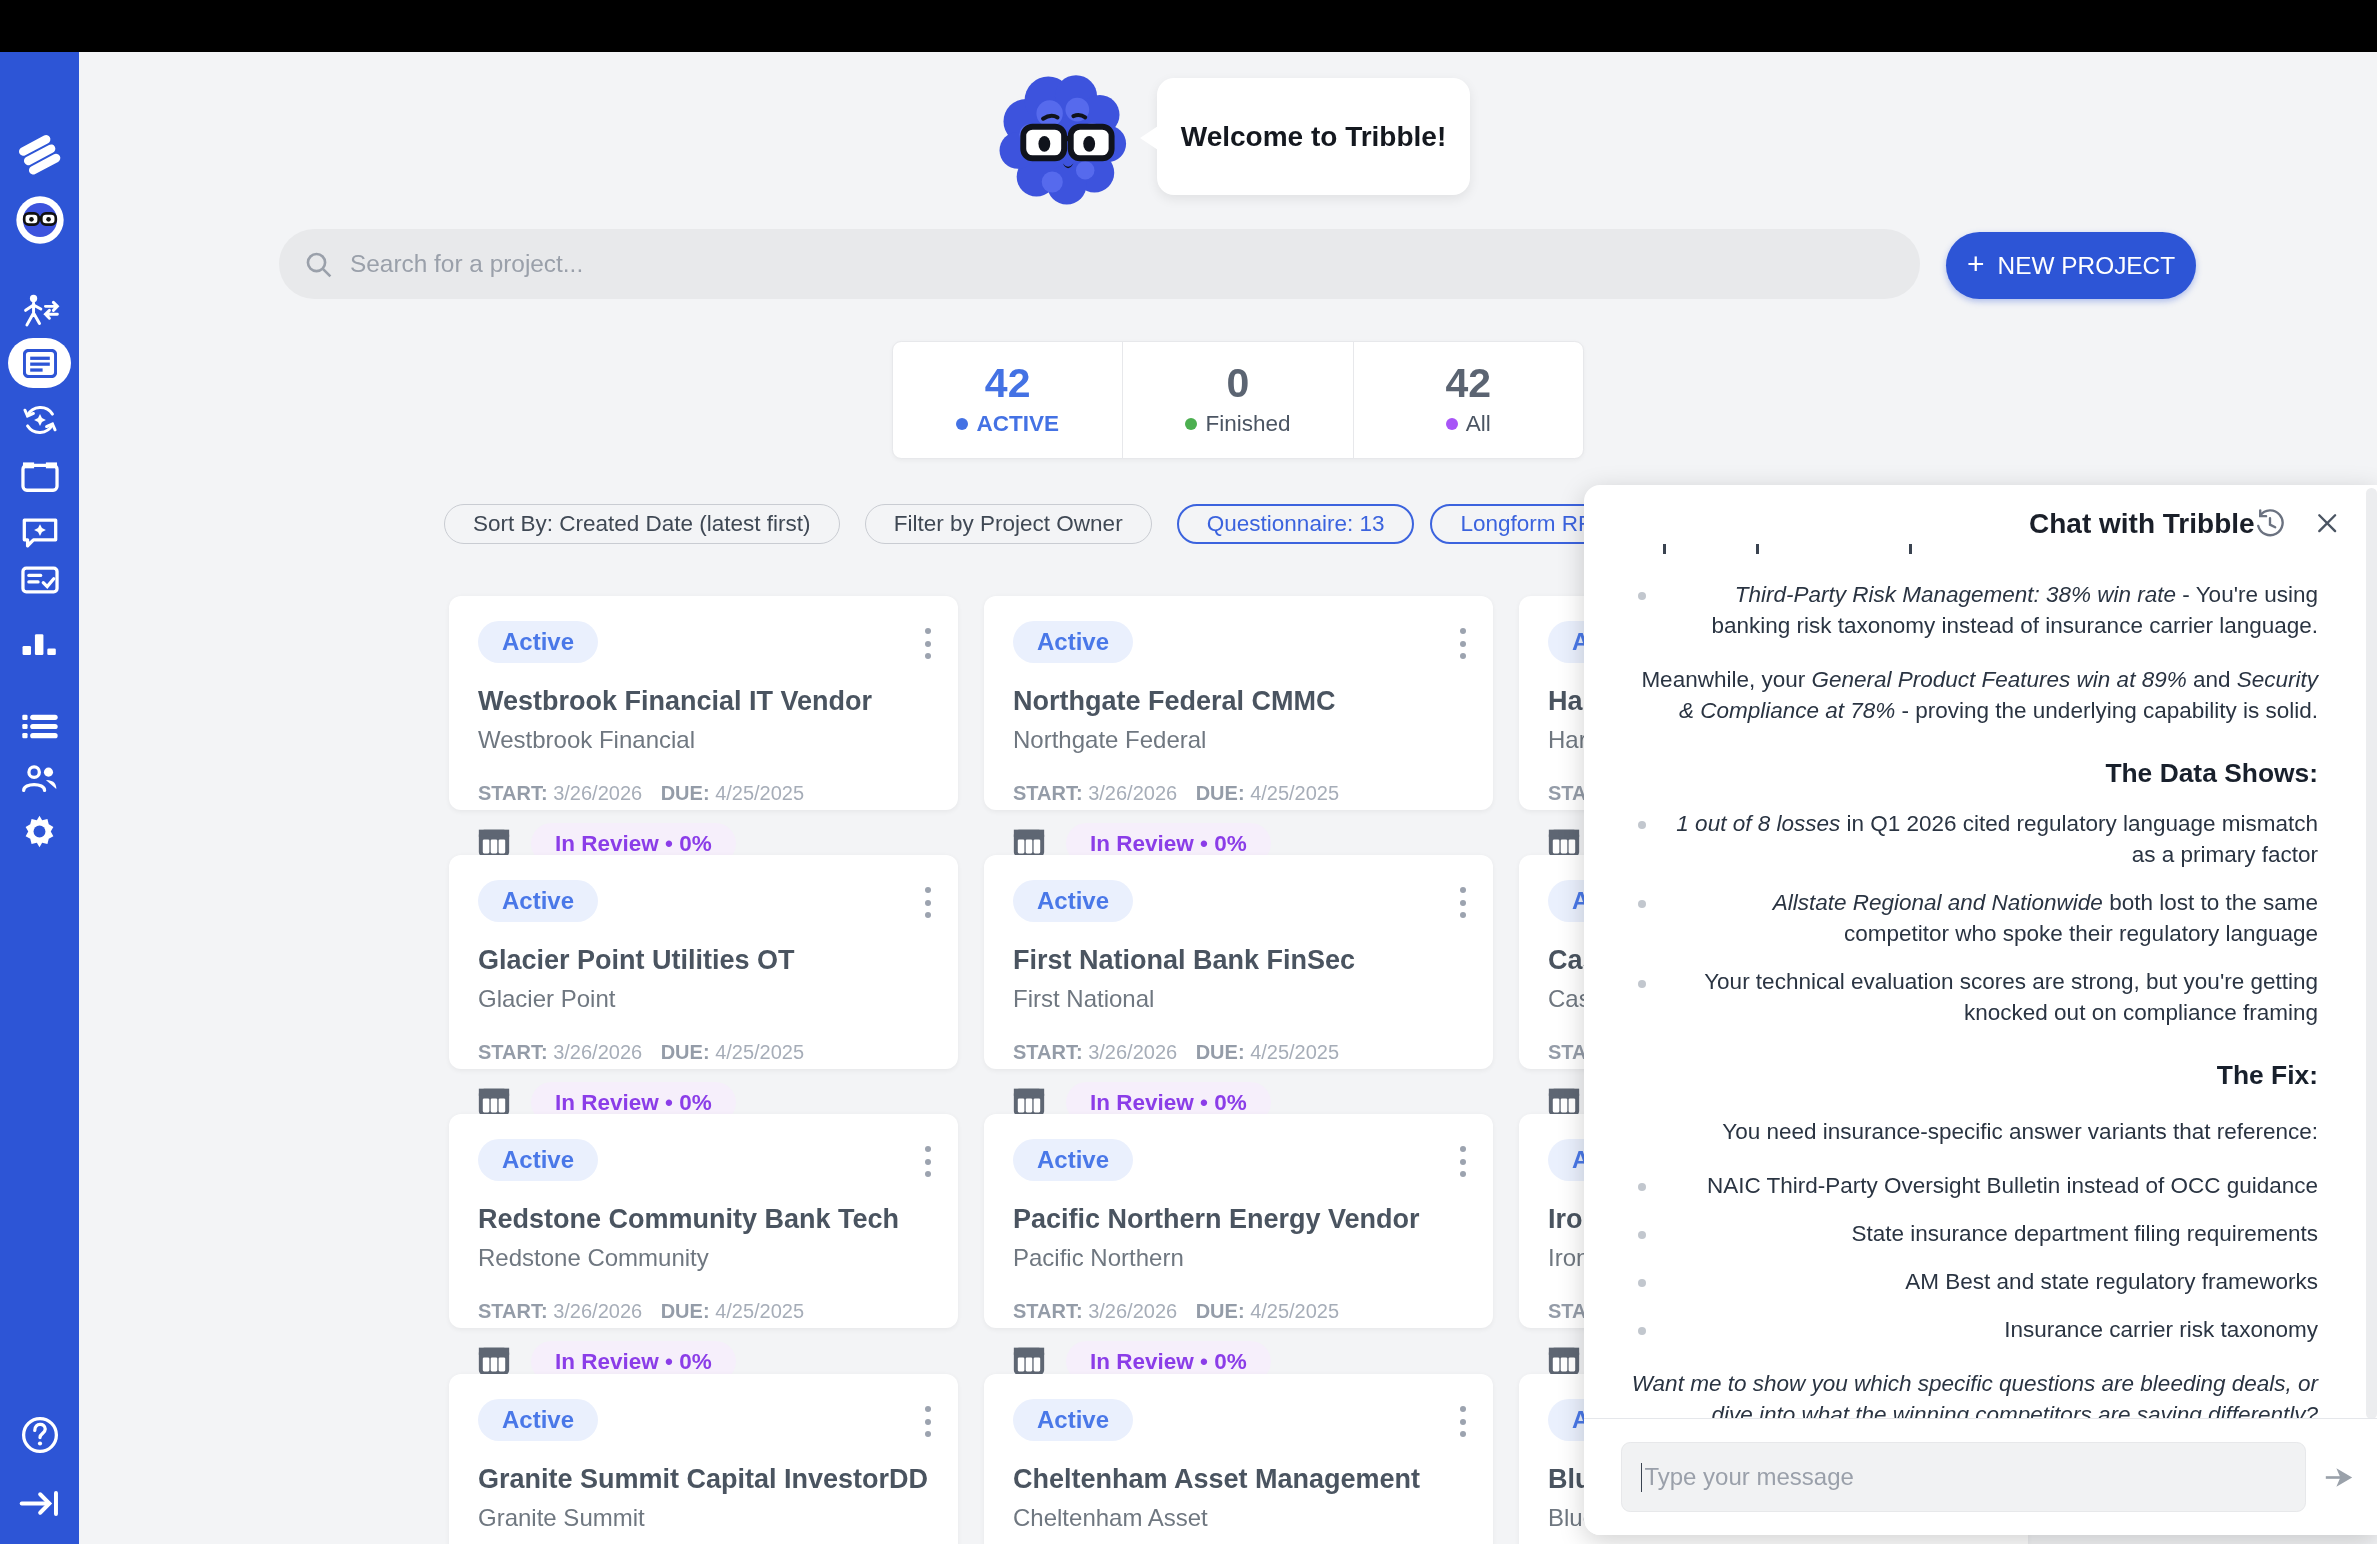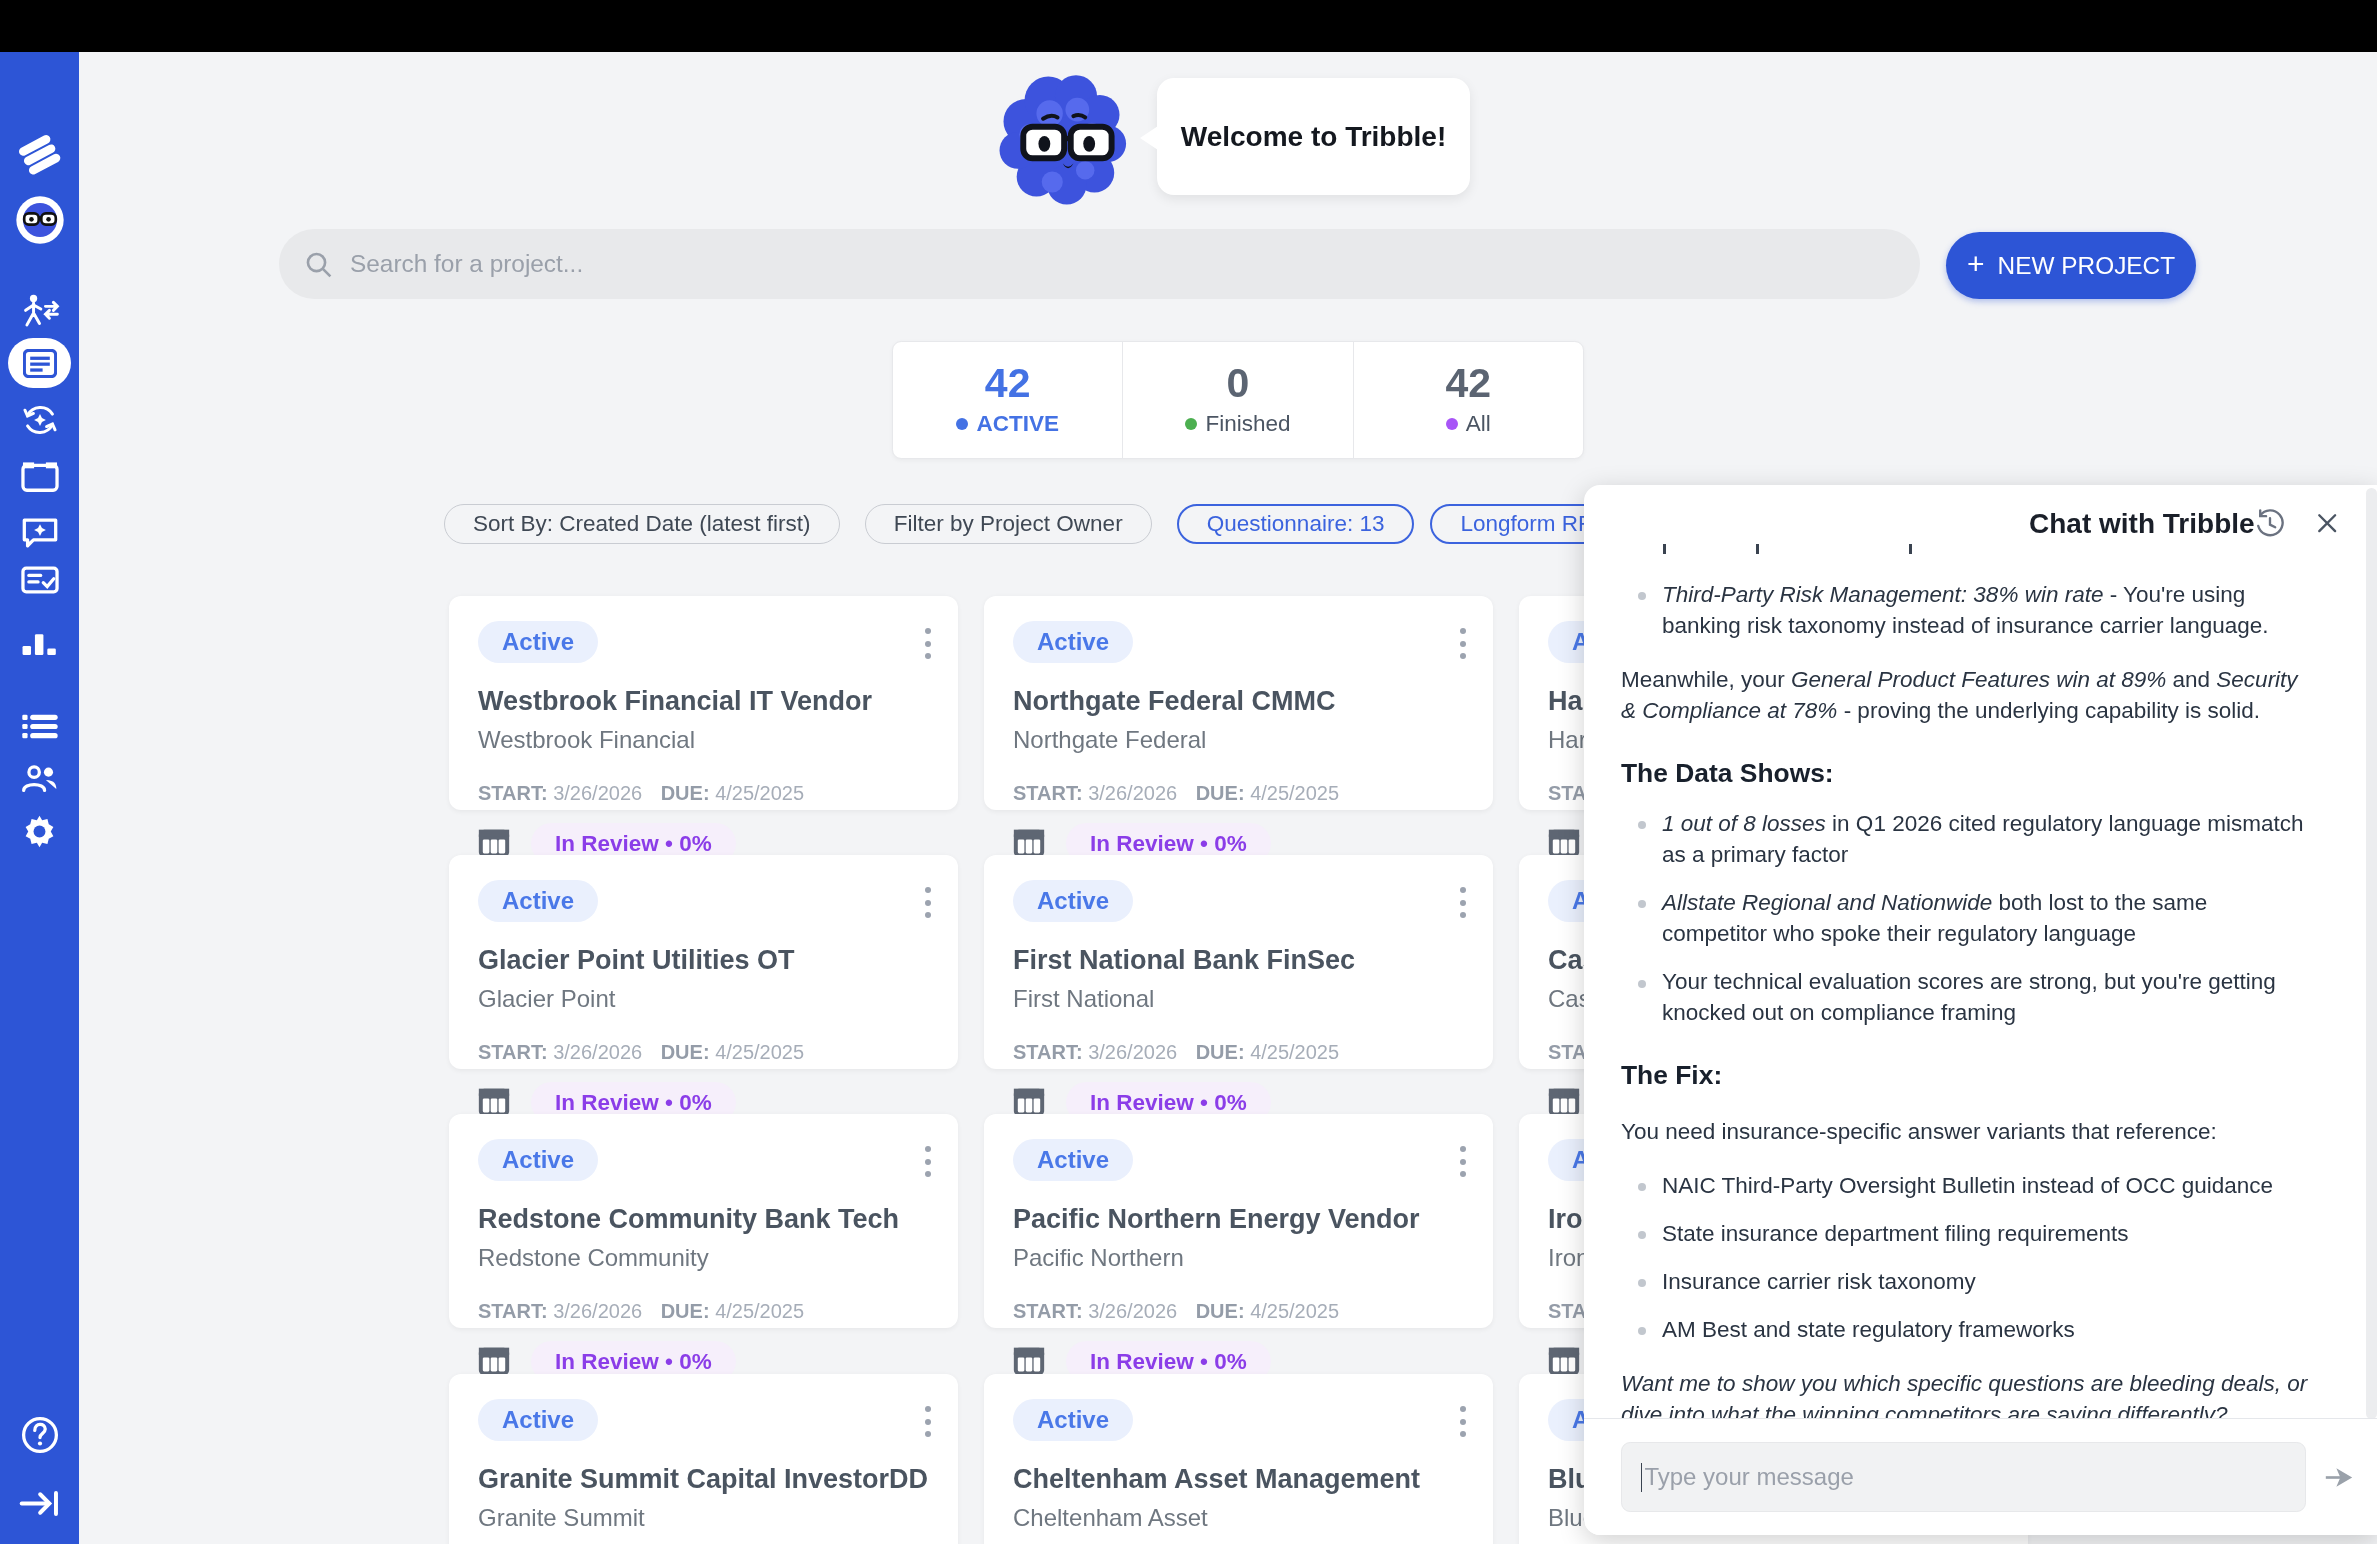--- a/index.html
+++ b/index.html
@@ -81,21 +81,21 @@
   .pill-status { display:inline-flex; align-items:center; height:41px; padding:0 24px; border-radius:20.5px;
                  background:#F6EFFB; color:#8B3DE8; font-size:22.5px; font-weight:bold; white-space:nowrap; }
 
   
   .chat { position:absolute; left:1584px; top:485px; width:793px; height:1050px; background:#fff;
           border-radius:16px 0 0 16px; box-shadow:0 6.6px 26.4px rgba(0,0,0,.18); z-index:20; }
   .chat-scrolltrack { position:absolute; right:0; top:2.6px; width:10.6px; height:931px; background:#ECEDEF; border-radius:5.3px; }
   .chat-head { display:flex; align-items:center; padding:22.5px 37px 0 37px; }
   .chat-title { font-size:28px; font-weight:bold; color:#1A1F29; flex:1;text-align:right; }
   .chat-head .hicon { margin-right:29px; cursor:pointer; }
-  .chat-msgs { position:relative; padding:22.5px 59px 0 37px; font-size:22.5px; color:#2A3442; line-height:1.38; }
+  .chat-msgs { position:relative; padding:22.5px 59px 0 37px; font-size:22.5px; color:#2A3442; line-height:1.38;text-align:right; }
   .frag { position:absolute; top:4px; width:3.3px; height:10px; background:#3A4350; }
   .chat-msgs p { margin:22.5px 0; }
   .chat-msgs h3 { font-size:26.4px; font-weight:bold; color:#18202C; margin:29px 0 6.6px 0; }
   .chat-msgs .blist { list-style:none; }
   .chat-msgs .blist li { position:relative; padding-left:41px; margin:17px 0; }
   .chat-msgs .blist li:before { content:""; position:absolute; left:17px; top:13.2px; width:8px; height:8px; border-radius:50%; background:#C2C7CE; }
   .chat-msgs .closing { font-style:italic; }
   .thumbs { display:flex; align-items:center; gap:12px; margin-top:29px; }
   .thumb-count { font-size:22px; color:#4B5563; margin-right:26.4px; }
   .chat-foot { position:absolute; left:0; bottom:0; width:100%; height:117px; border-top:0.7px solid #E5E7EB;
@@ -604,22 +604,22 @@
       <ul class="blist">
         <li><em>1 out of 8 losses</em><span> in Q1 2026 cited regulatory language mismatch as a primary factor</span></li>
         <li><em>Allstate Regional and Nationwide</em><span> both lost to the same competitor who spoke their regulatory language</span></li>
         <li><span>Your technical evaluation scores are strong, but you're getting knocked out on compliance framing</span></li>
       </ul>
       <h3>The Fix:</h3>
       <p><span>You need insurance-specific answer variants that reference:</span></p>
       <ul class="blist">
         <li><span>NAIC Third-Party Oversight Bulletin instead of OCC guidance</span></li>
         <li><span>State insurance department filing requirements</span></li>
+        <li><span>AM Best and state regulatory frameworks</span></li>
         <li><span>Insurance carrier risk taxonomy</span></li>
-        <li><span>AM Best and state regulatory frameworks</span></li>
       </ul>
       <p class="closing"><em>Want me to show you which specific questions are bleeding deals, or dive into what the winning competitors are saying differently?</em></p>
     </div>
 
   <div class="thumbs" style="padding:0 37px">
     <svg width="26.4" height="26.4" viewBox="0 0 40 40" fill="#5E6673">
       <path d="M6 17 h6 v18 h-6 z"></path>
       <path d="M14 35 V17 l7-13 c3 0 4 2 3 6l-1.5 5 H33 c3 0 4 3 3 5l-4 12 c-.6 2-2 3-4 3 z"></path>
     </svg>
     <span class="thumb-count">0</span>

